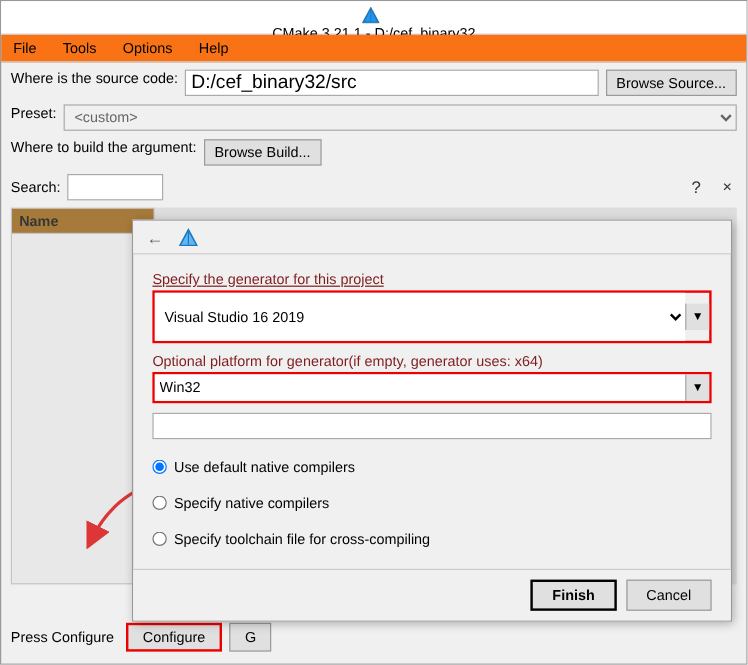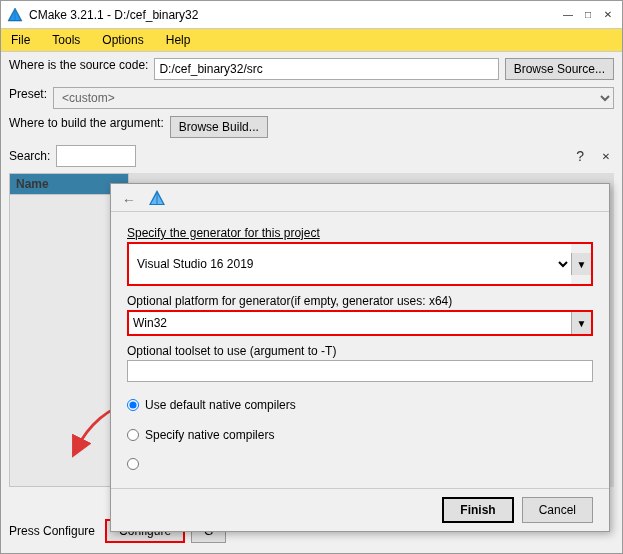--- a/index.html
+++ b/index.html
@@ -19,20 +19,21 @@
       display: flex;
       flex-direction: column;
     }
     .title-bar {
       background: #fff;
       border-bottom: 1px solid #ccc;
       display: flex;
       align-items: center;
       padding: 4px 6px;
       height: 28px;
+      flex-direction: column;
     }
     .title-bar-icon {
       width: 16px;
       height: 16px;
       margin-right: 6px;
     }
     .title-bar-text {
       flex: 1;
       font-size: 12px;
       color: #000;
@@ -45,21 +46,21 @@
       width: 16px;
       height: 16px;
       display: flex;
       align-items: center;
       justify-content: center;
       cursor: pointer;
       font-size: 10px;
       color: #333;
     }
     .menu-bar {
-      background: #fde047;
+      background: #f97316;
       display: flex;
       padding: 2px 4px;
       gap: 10px;
       border-bottom: 1px solid #ccc;
     }
     .menu-item {
       padding: 2px 6px;
       cursor: pointer;
       font-size: 12px;
       color: #000;
@@ -80,21 +81,21 @@
       font-size: 12px;
       color: #000;
       white-space: nowrap;
     }
     .form-input {
       flex: 1;
       height: 22px;
       border: 1px solid #aaa;
       background: #fff;
       padding: 0 4px;
-      font-size: 12px;
+      font-size: 16px;
     }
     .form-select {
       flex: 1;
       height: 22px;
       border: 1px solid #aaa;
       background: #f0f0f0;
       padding: 0 4px;
       font-size: 12px;
       color: #666;
     }
@@ -120,21 +121,21 @@
       position: relative;
     }
     .left-panel {
       width: 120px;
       background: #fff;
       border: 1px solid #ccc;
       display: flex;
       flex-direction: column;
     }
     .left-panel-header {
-      background: #0369a1;
+      background: #a16207;
       border-bottom: 1px solid #ccc;
       padding: 3px 6px;
       font-size: 12px;
       font-weight: bold;
     }
     .left-panel-body {
       flex: 1;
     }
     .bottom-buttons {
       display: flex;
@@ -221,21 +222,21 @@
       margin-right: 4px;
     }
     .modal-body {
       padding: 14px 16px;
       display: flex;
       flex-direction: column;
       gap: 8px;
     }
     .modal-section-label {
       font-size: 12px;
-      color: #000000;
+      color: #7f1d1d;
       margin-bottom: 2px;
     }
     .modal-select-row {
       display: flex;
       align-items: center;
       gap: 0;
       border: 2px solid #e00;
     }
     .modal-select {
       flex: 1;
@@ -438,37 +439,37 @@
 
             <div>
               <div class="modal-section-label">Optional platform for generator(if empty, generator uses: x64)</div>
               <div class="modal-input-row">
                 <input class="modal-input" type="text" value="Win32" style="">
                 <div class="modal-input-arrow">▼</div>
               </div>
             </div>
 
             <div>
-              <div class="modal-section-label">Optional toolset to use (argument to -T)</div>
               <div class="modal-toolset-row">
                 <input class="modal-toolset-input" type="text" value="" style="">
               </div>
             </div>
 
             <div class="radio-group">
               <label class="radio-item">
                 <input class="radio-input" type="radio" name="compiler" checked="" style="">
                 <span>Use default native compilers</span>
               </label>
               <label class="radio-item">
                 <input class="radio-input" type="radio" name="compiler" style="">
                 <span>Specify native compilers</span>
               </label>
               <label class="radio-item">
                 <input class="radio-input" type="radio" name="compiler" style="">
+                <span>Specify toolchain file for cross-compiling</span>
               </label>
             </div>
           </div>
 
           <div class="modal-footer">
             <button class="modal-footer-btn finish">Finish</button>
             <button class="modal-footer-btn">Cancel</button>
           </div>
         </div>
       </div>

